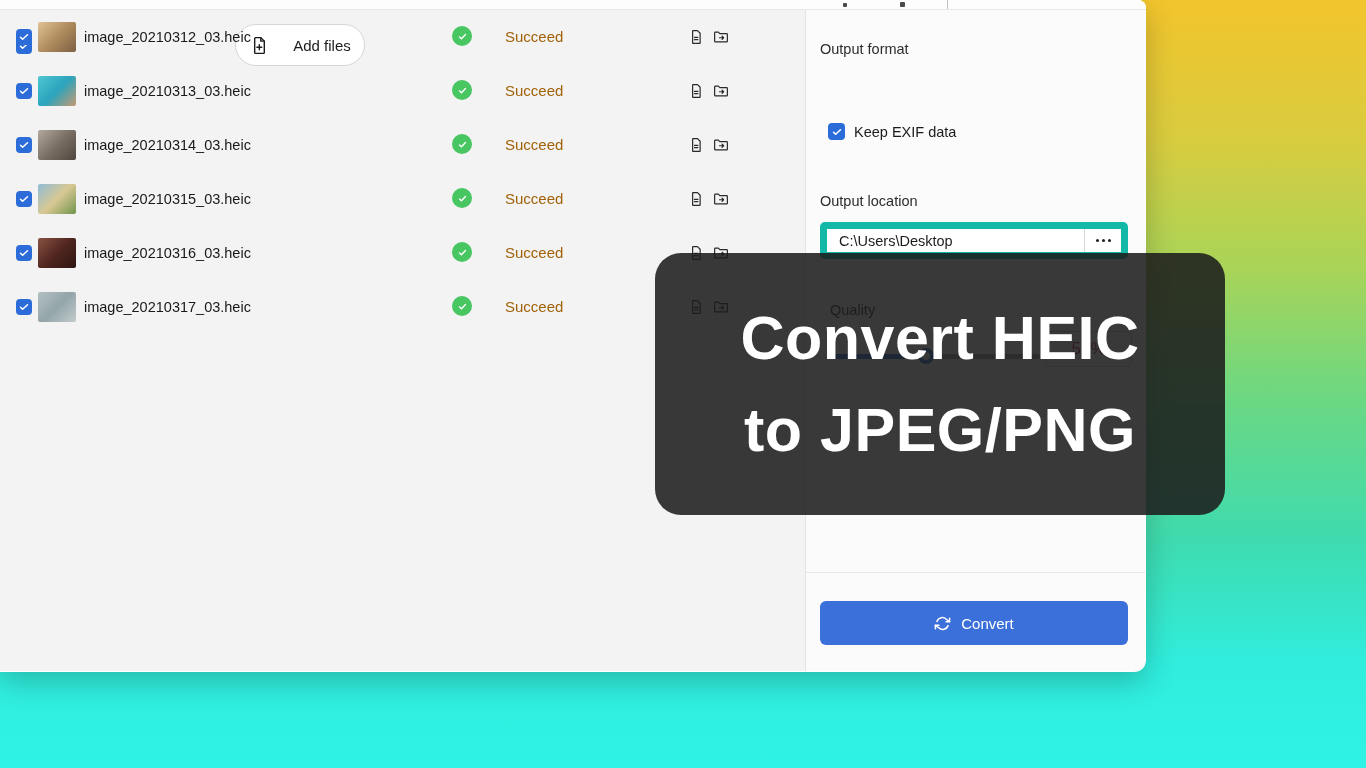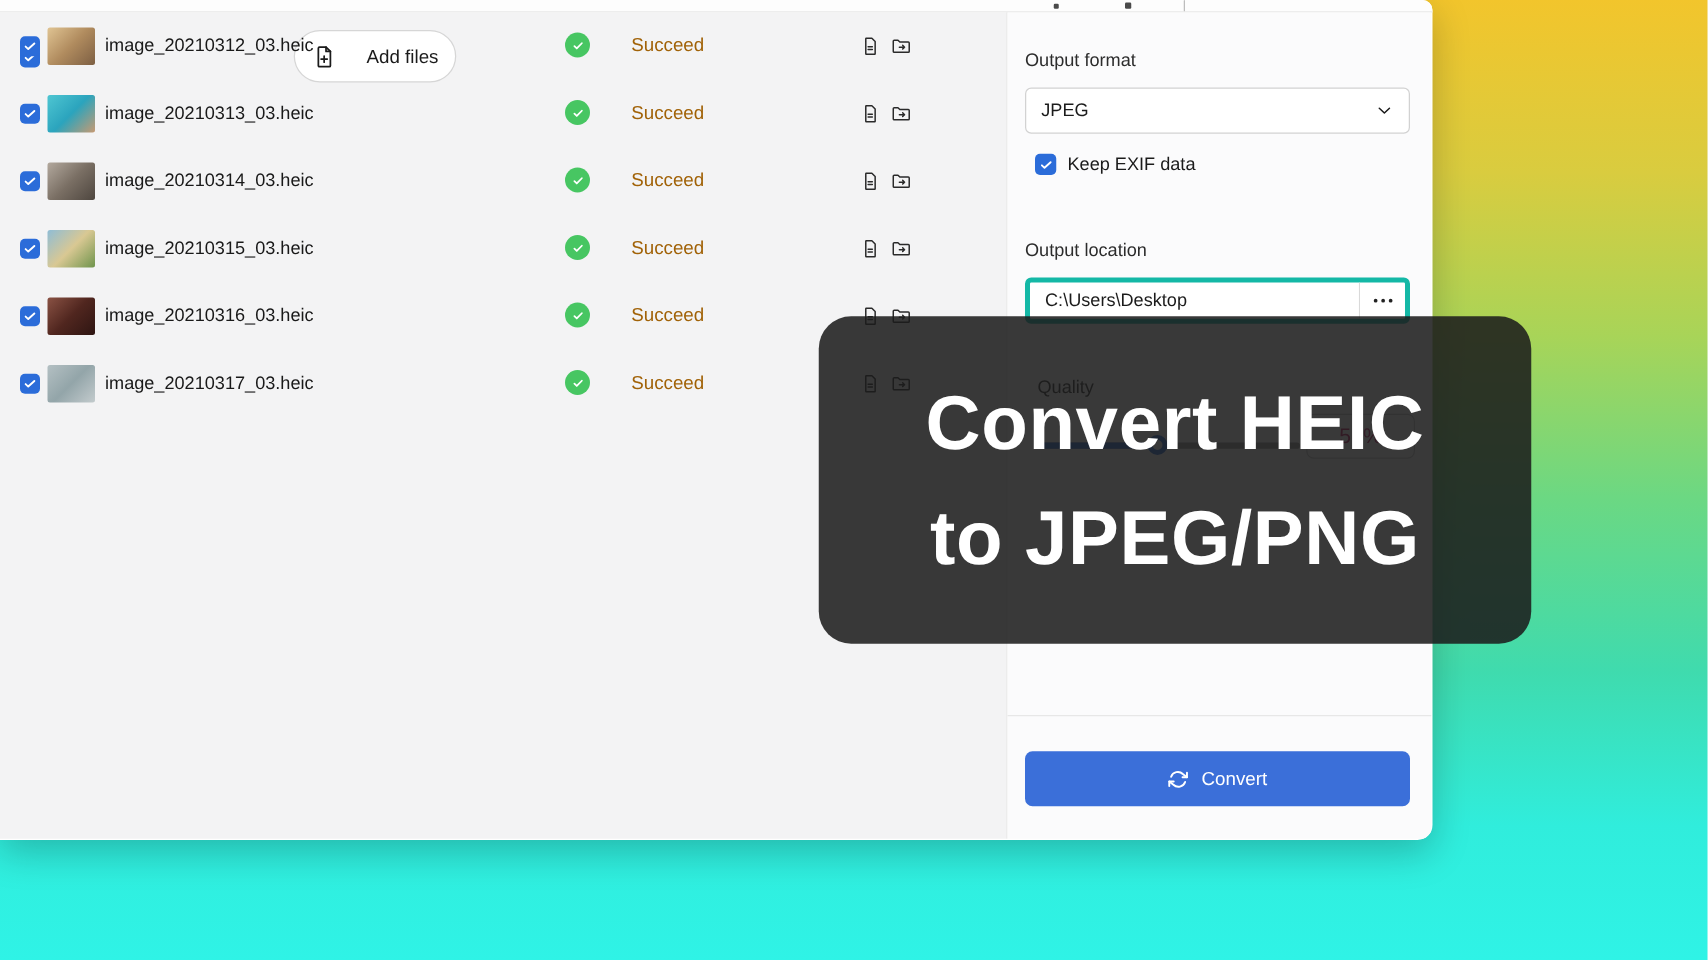--- a/index.html
+++ b/index.html
@@ -67,21 +67,21 @@
   .select-box { position:absolute; left:14px; top:60px; width:308px; height:37px; background:#fff;
                 border:1px solid #d2d2d2; border-radius:5px; display:flex; align-items:center;
                 padding:0 12px; font-size:14.5px; color:#1b1b1b; cursor:pointer; }
   .select-box .chev { margin-left:auto; width:15px; height:15px; }
 
   .exif-row { position:absolute; left:22px; top:113px; display:flex; align-items:center; gap:9px; cursor:pointer; }
   .exif-row .cbx { width:17px; height:17px; }
   .exif-label { font-size:14.5px; color:#1b1b1b; }
 
   .loc-field { position:absolute; left:14px; top:212px; width:308px; height:37px; background:#fff;
-               border:4px solid #14b8a6; border-radius:5px; display:flex; align-items:stretch; }
+               border:7px solid #14b8a6; border-radius:5px; display:flex; align-items:stretch; }
   .loc-text { flex:1 1 auto; display:flex; align-items:center; padding:0 12px; font-size:14.5px; color:#1b1b1b;
               white-space:nowrap; overflow:hidden; }
   .browse-btn { flex:0 0 37px; border-left:1px solid #d9d9d9; display:flex; align-items:center;
                 justify-content:center; gap:3px; cursor:pointer; border-radius:0 5px 5px 0; }
   .browse-btn i { width:3px; height:3px; border-radius:50%; background:#222; }
 
   .quality-label { left:24px; top:292px; }
   .slider { position:absolute; left:22px; top:344px; width:212px; height:5px; border-radius:3px; background:#9b9b9b; }
   .slider-fill { position:absolute; left:0; top:0; height:5px; border-radius:3px; background:var(--accent,#2b6cd9); }
   .slider-thumb { position:absolute; top:-6px; width:16px; height:16px; border-radius:50%;
@@ -330,26 +330,20 @@
           </div>
         </div>
 
       <div class="pane-filler"></div>
     </div>
 
     <div class="settings-pane">
 
       <span class="s-label" style="left:14px; top:31px;">Output format</span>
 
-      <div class="select-box">
-        <span>JPEG</span>
-        <svg class="chev" viewBox="0 0 24 24" fill="none" stroke="#1b1b1b" stroke-width="2" stroke-linecap="round" stroke-linejoin="round">
-            <path d="M5.5 9l6.5 6 6.5-6"></path>
-          </svg>
-      </div>
 
       <div class="exif-row">
         <span class="cbx">
           <svg viewBox="0 0 24 24" fill="none" stroke="#fff" stroke-width="3" stroke-linecap="round" stroke-linejoin="round">
               <path d="M5 12.5l4.2 4L19 7.5"></path>
             </svg>
         </span>
         <span class="exif-label">Keep EXIF data</span>
       </div>
 

